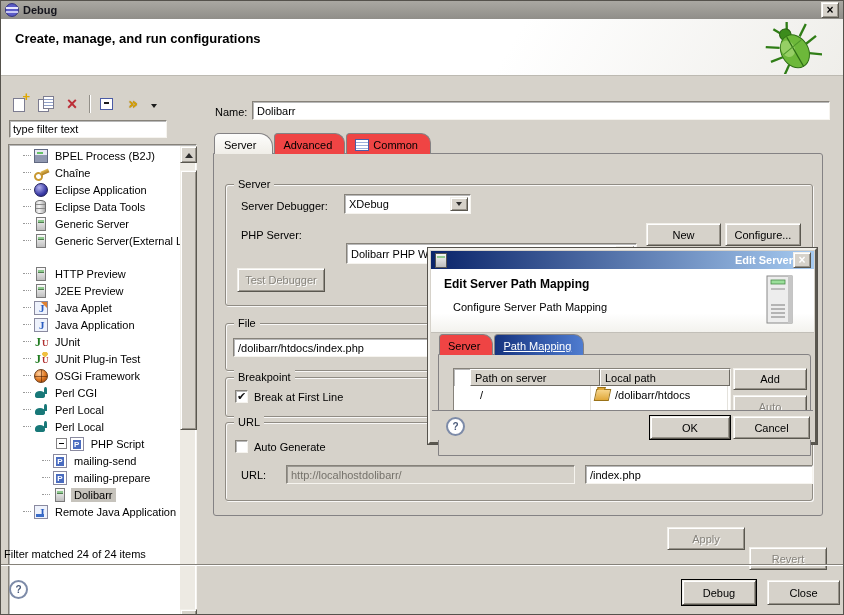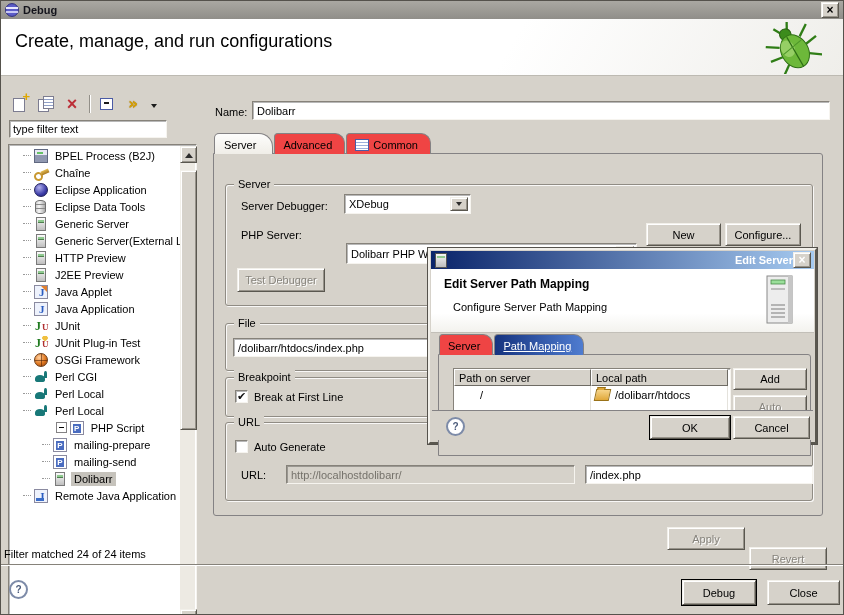--- a/index.html
+++ b/index.html
@@ -16,21 +16,21 @@
   .field{background:#fff;display:flex;align-items:center;padding:0 4px;white-space:nowrap;overflow:hidden;box-sizing:border-box;}
   .field.gray{background:#d6d2ca;color:#75726b;}
   .group{border:1px solid #908c84;border-radius:3px;box-shadow:1px 1px 0 rgba(255,255,255,.85),inset 1px 1px 0 rgba(255,255,255,.85);}
   .group-label{position:absolute;top:-8px;left:8px;background:#d6d2ca;padding:0 4px;line-height:14px;}
   
   #titlebar{left:0;top:0;width:100%;height:18px;background:linear-gradient(180deg,#aaa8a2,#908e89);
             display:flex;align-items:center;padding:0 4px;box-sizing:border-box;}
   #titlebar .t-text{font-weight:bold;color:#14141c;margin-left:4px;flex:1;}
   .x-btn{width:16px;height:14px;font:bold 12px/12px "Liberation Sans",sans-serif;}
   #header{left:0;top:18px;width:100%;height:57px;background:linear-gradient(120deg,#fff 60%,#efeeea);border-bottom:1px solid #bdbab2;box-sizing:border-box;}
-  #header .h-title{position:absolute;left:14px;top:12px;font-size:18px;font-weight:normal;}
+  #header .h-title{position:absolute;left:14px;top:12px;font-size:13px;font-weight:bold;}
   
   #toolbar{left:8px;top:92px;height:22px;display:flex;align-items:center;gap:4px;}
   .tbtn{width:22px;height:20px;position:relative;display:flex;align-items:center;justify-content:center;cursor:pointer;}
   .tsep{width:1px;height:18px;background:#928f88;box-shadow:1px 0 0 #fff;margin:0 2px;}
   .new-config-icon::before{content:"";position:absolute;left:4px;top:4px;width:10px;height:12px;background:#fff;border:1px solid #7c7c90;}
   .new-config-icon::after{content:"+";position:absolute;right:1px;top:-4px;color:#dfa800;font:bold 13px/13px "Liberation Sans",sans-serif;}
   .duplicate-icon::before{content:"";position:absolute;left:3px;top:5px;width:9px;height:11px;background:#fff;border:1px solid #7c7c90;}
   .duplicate-icon::after{content:"";position:absolute;left:8px;top:2px;width:9px;height:11px;border:1px solid #7c7c90;
      background:repeating-linear-gradient(180deg,#fff 0 2px,#90a0c8 2px 3px);}
   .delete-icon::before{content:"×";color:#bc2f38;font:bold 18px/18px "Liberation Sans",sans-serif;}
@@ -102,21 +102,21 @@
   #dlg-titlebar{left:1px;top:1px;right:1px;height:18px;background:linear-gradient(90deg,#0a246a,#a6caf0);
           display:flex;align-items:center;padding:0 3px;color:#fff;font-weight:bold;}
   .mini-server-icon{width:10px;height:13px;background:linear-gradient(180deg,#f6f6f6,#bdbdbd);border:1px solid #555;position:relative;margin:0 4px 0 1px;flex:none;}
   .mini-server-icon::before{content:"";position:absolute;left:1px;right:1px;top:2px;height:2px;background:#8fc98f;}
   #dlg-header{left:1px;top:19px;right:1px;height:63px;background:linear-gradient(180deg,#fff 70%,#f3f2ee);border-bottom:1px solid #c2bfb8;}
   #dlg-tabs{left:9px;top:86px;display:flex;align-items:flex-end;gap:1px;z-index:2;height:19px;}
   .tab.blue{background:linear-gradient(90deg,#16337f,#4f7cd0);color:#fff;}
   .tab.blue .tab-label{text-decoration:underline;}
   #dlg-content{left:8px;top:104px;width:371px;height:100px;border:1px solid #848284;border-radius:0 3px 0 0;background:#d6d2ca;}
   #map-table{left:14px;top:13px;width:276px;background:#fff;}
-  .map-head{display:flex;}
+  .map-head{display:flex;padding-left:16px;}
   .map-hcell{width:137px;height:17px;box-sizing:border-box;background:#d6d2ca;border:1px solid;border-color:#fff #6e6b64 #6e6b64 #fff;
              padding:1px 4px;display:flex;align-items:center;}
   .map-row{display:flex;height:17px;background:#fff;}
   .map-cell{width:137px;box-sizing:border-box;display:flex;align-items:center;padding:0 4px;border-right:1px solid #e4e2dc;}
   .map-cell.c1{padding-left:26px;}
   .folder-icon{width:13px;height:10px;background:linear-gradient(180deg,#f6d488,#e0a83a);border:1px solid #9a7218;position:relative;margin-right:5px;flex:none;transform:skewX(-12deg);}
   .folder-icon::before{content:"";position:absolute;left:0;top:-3px;width:6px;height:2px;background:#e0a83a;border:1px solid #9a7218;border-bottom:none;}
   #dlg-bottom{left:2px;right:2px;bottom:2px;height:29px;background:#d6d2ca;border-top:1px solid #848284;z-index:5;}
   .help-icon{width:15px;height:15px;border-radius:50%;border:2px solid #7d8ba8;color:#4a5a7a;display:flex;align-items:center;justify-content:center;font:bold 10px/10px "Liberation Sans",sans-serif;background:#fff;}
   
@@ -197,21 +197,21 @@
         <div class="tree-row" style="padding-left: 13px;">
           <span class="dash"></span>
           <span class="ticon generic-server-icon"></span>
           <span class="tlabel">Generic Server</span>
         </div>
         <div class="tree-row" style="padding-left: 13px;">
           <span class="dash"></span>
           <span class="ticon generic-server-icon"></span>
           <span class="tlabel">Generic Server(External La</span>
         </div>
-        <div class="tree-row" style="padding-left: 13px;">
+        <div class="tree-row" style="padding-left: 13px; margin-top: 16px;">
           <span class="dash"></span>
           <span class="ticon http-preview-icon"></span>
           <span class="tlabel">HTTP Preview</span>
         </div>
         <div class="tree-row" style="padding-left: 13px;">
           <span class="dash"></span>
           <span class="ticon j2ee-preview-icon"></span>
           <span class="tlabel">J2EE Preview</span>
         </div>
         <div class="tree-row" style="padding-left: 13px;">
@@ -255,26 +255,26 @@
           <span class="tlabel">Perl Local</span>
         </div>
         <div class="tree-row" style="padding-left: 13px; justify-content: center;">
           <span class="expander"></span>
           <span class="ticon php-script-icon"></span>
           <span class="tlabel">PHP Script</span>
         </div>
         <div class="tree-row" style="padding-left: 32px;">
           <span class="dash"></span>
           <span class="ticon php-file-icon"></span>
+          <span class="tlabel">mailing-send</span>
+        </div>
+        <div class="tree-row" style="padding-left: 32px;">
+          <span class="dash"></span>
+          <span class="ticon php-file-icon"></span>
           <span class="tlabel">mailing-prepare</span>
-        </div>
-        <div class="tree-row" style="padding-left: 32px;">
-          <span class="dash"></span>
-          <span class="ticon php-file-icon"></span>
-          <span class="tlabel">mailing-send</span>
         </div>
         <div class="tree-row selected" style="padding-left: 32px;">
           <span class="dash"></span>
           <span class="ticon php-web-page-icon"></span>
           <span class="tlabel">Dolibarr</span>
         </div>
         <div class="tree-row" style="padding-left: 13px;">
           <span class="dash"></span>
           <span class="ticon remote-java-icon"></span>
           <span class="tlabel">Remote Java Application</span>

